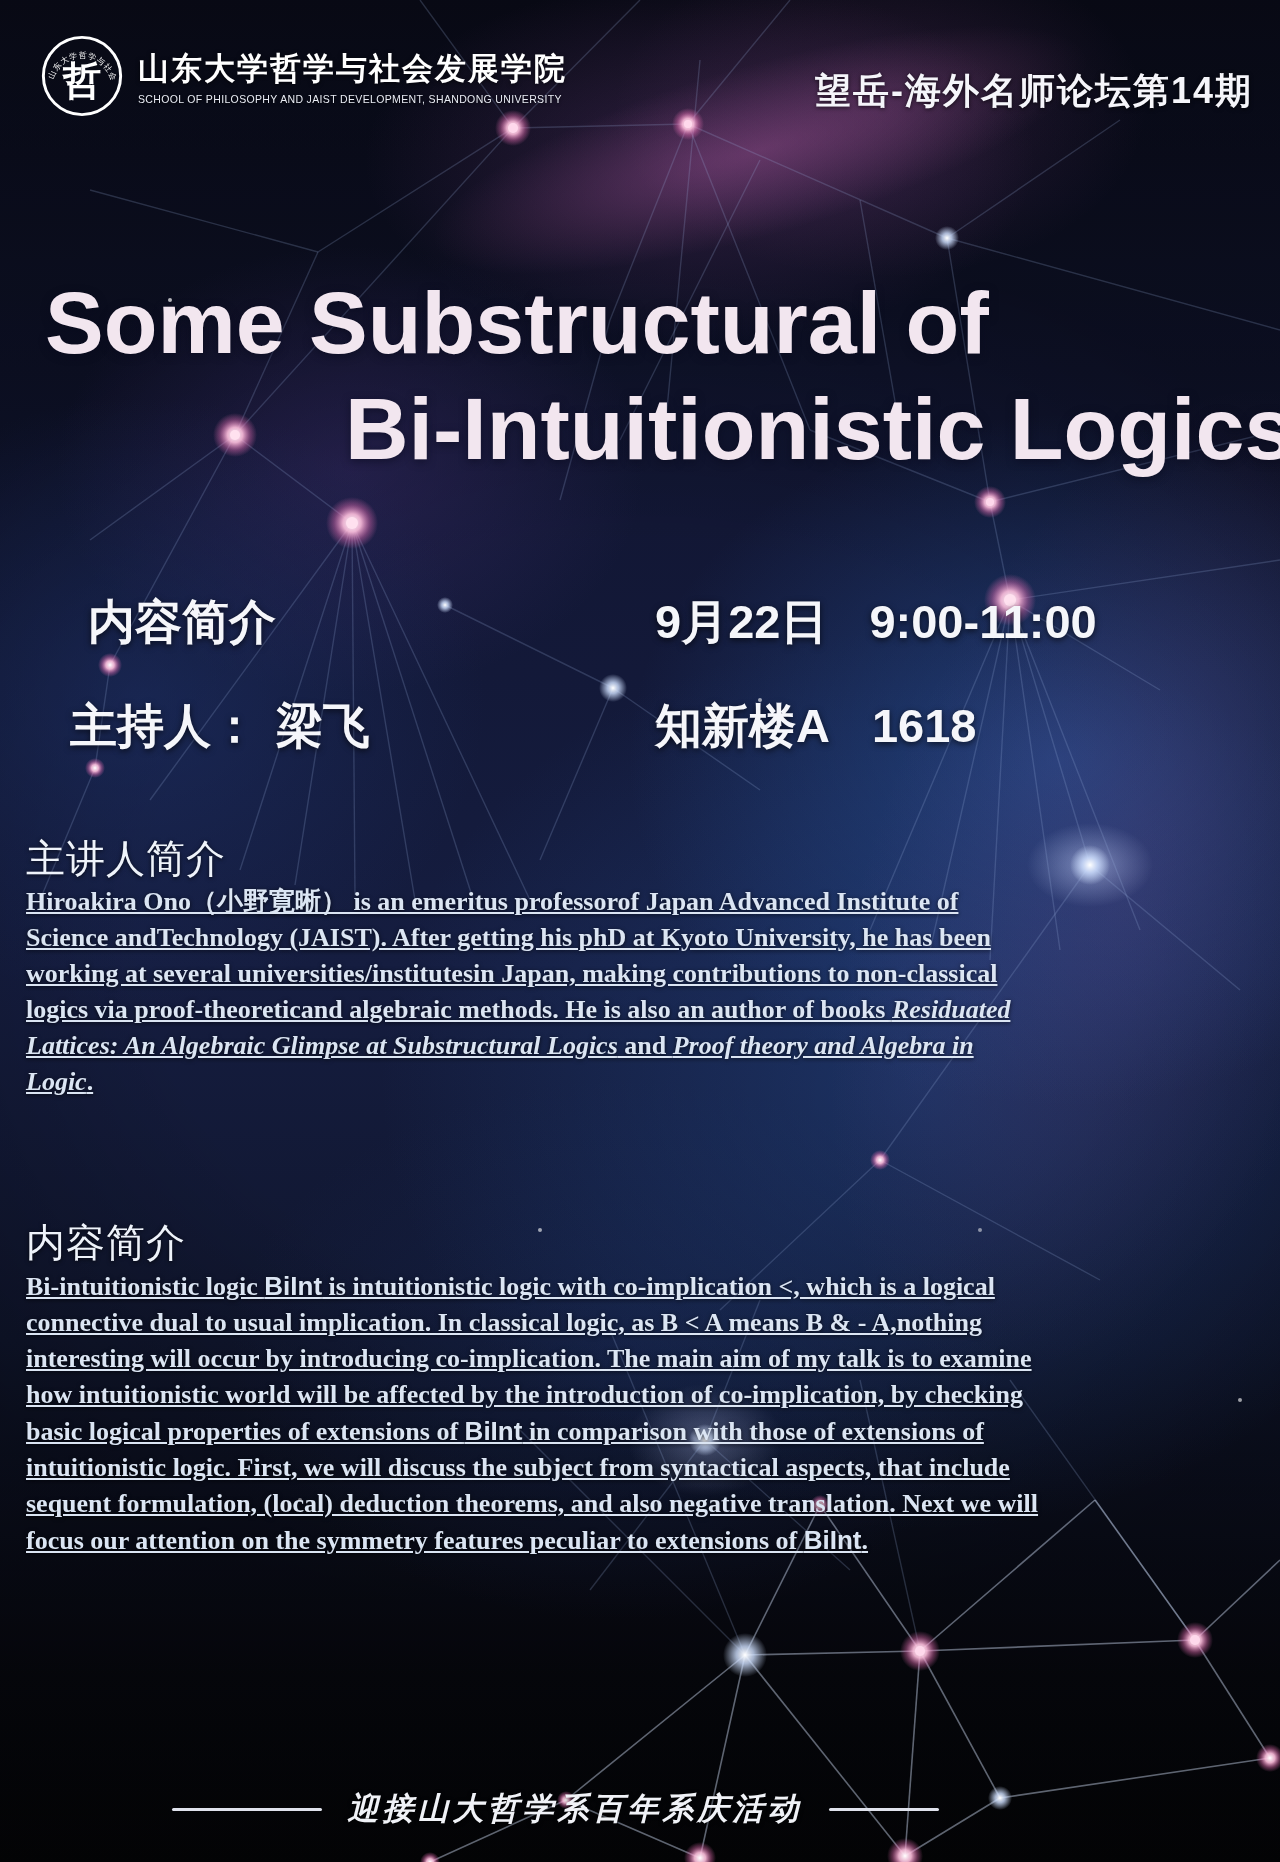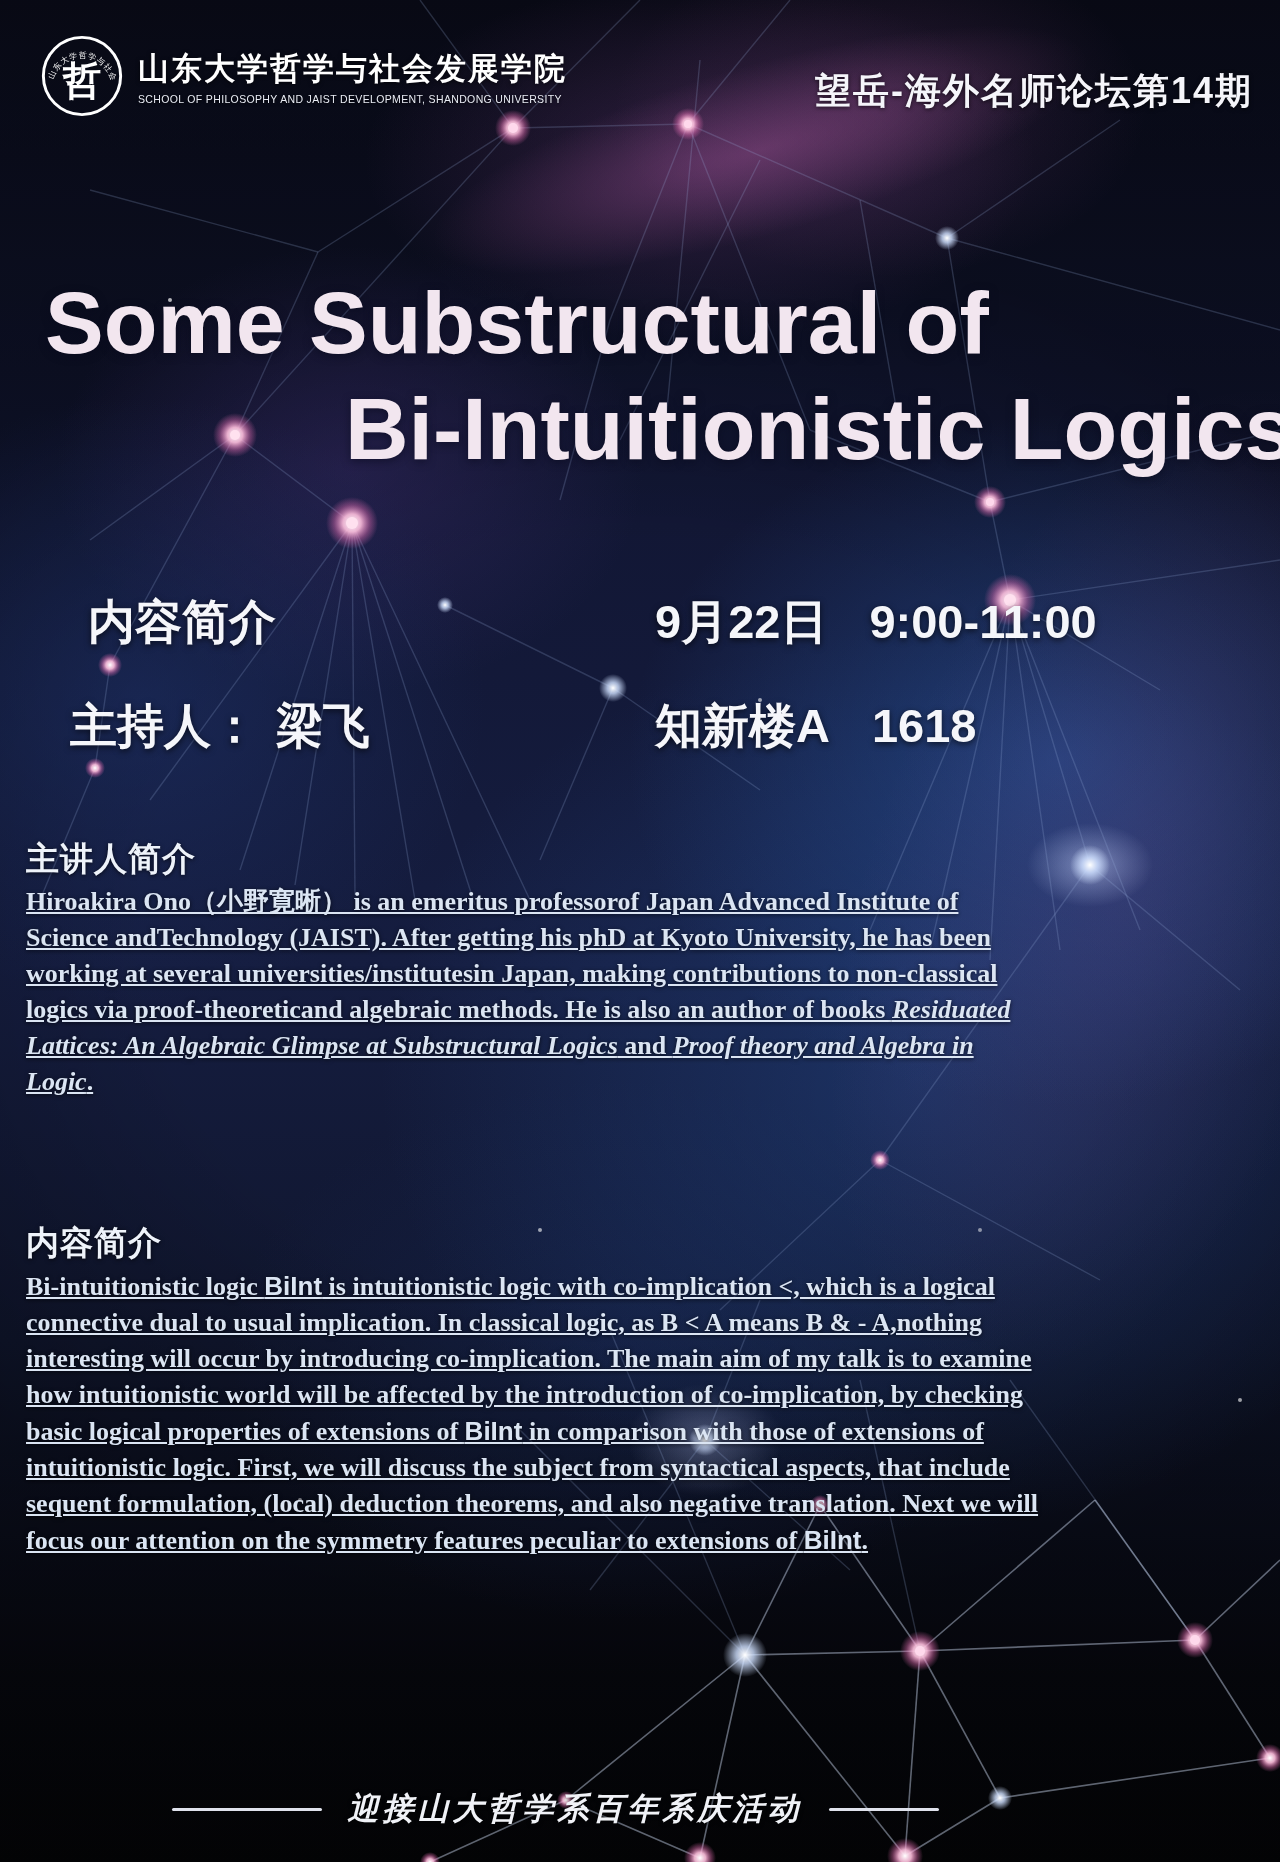--- a/index.html
+++ b/index.html
@@ -43,21 +43,21 @@
   .info-row{display:flex;align-items:baseline;line-height:64px;margin-bottom:40px;white-space:nowrap;}
   .info-left{width:585px;display:flex;}
   .info-name{margin-left:18px;}
   .info-right{display:flex;}
   .info-right .gap{display:inline-block;width:42px;}
 
   
   .section{color:#d9e4f2;}
   .bio{top:838px;left:26px;width:1012px;}
   .abstract{top:1222px;left:26px;width:1032px;}
-  .section-heading{font-size:33px;line-height:42px;font-weight:bold;color:#eef3fa;letter-spacing:1px;
+  .section-heading{font-size:39px;line-height:42px;font-weight:normal;color:#eef3fa;letter-spacing:1px;
                    text-shadow:0 1px 4px rgba(0,0,0,.7);}
   .body-text{margin:4px 0 0 0;font-family:"Liberation Serif","DejaVu Serif",serif;font-weight:bold;
              font-size:26px;line-height:36px;color:#dbe5f3;text-shadow:0 1px 4px rgba(0,0,0,.7);text-decoration:underline;}
   .italic{font-style:italic;}
   .sans-b{font-family:"Liberation Sans","DejaVu Sans",sans-serif;font-weight:bold;}
 
   
   .footer{top:1788px;left:0;right:170px;display:flex;align-items:center;justify-content:center;}
   .footer-line{height:3px;background:#dfe2ec;border-radius:2px;}
   .footer-line.left{width:150px;margin-right:26px;}

